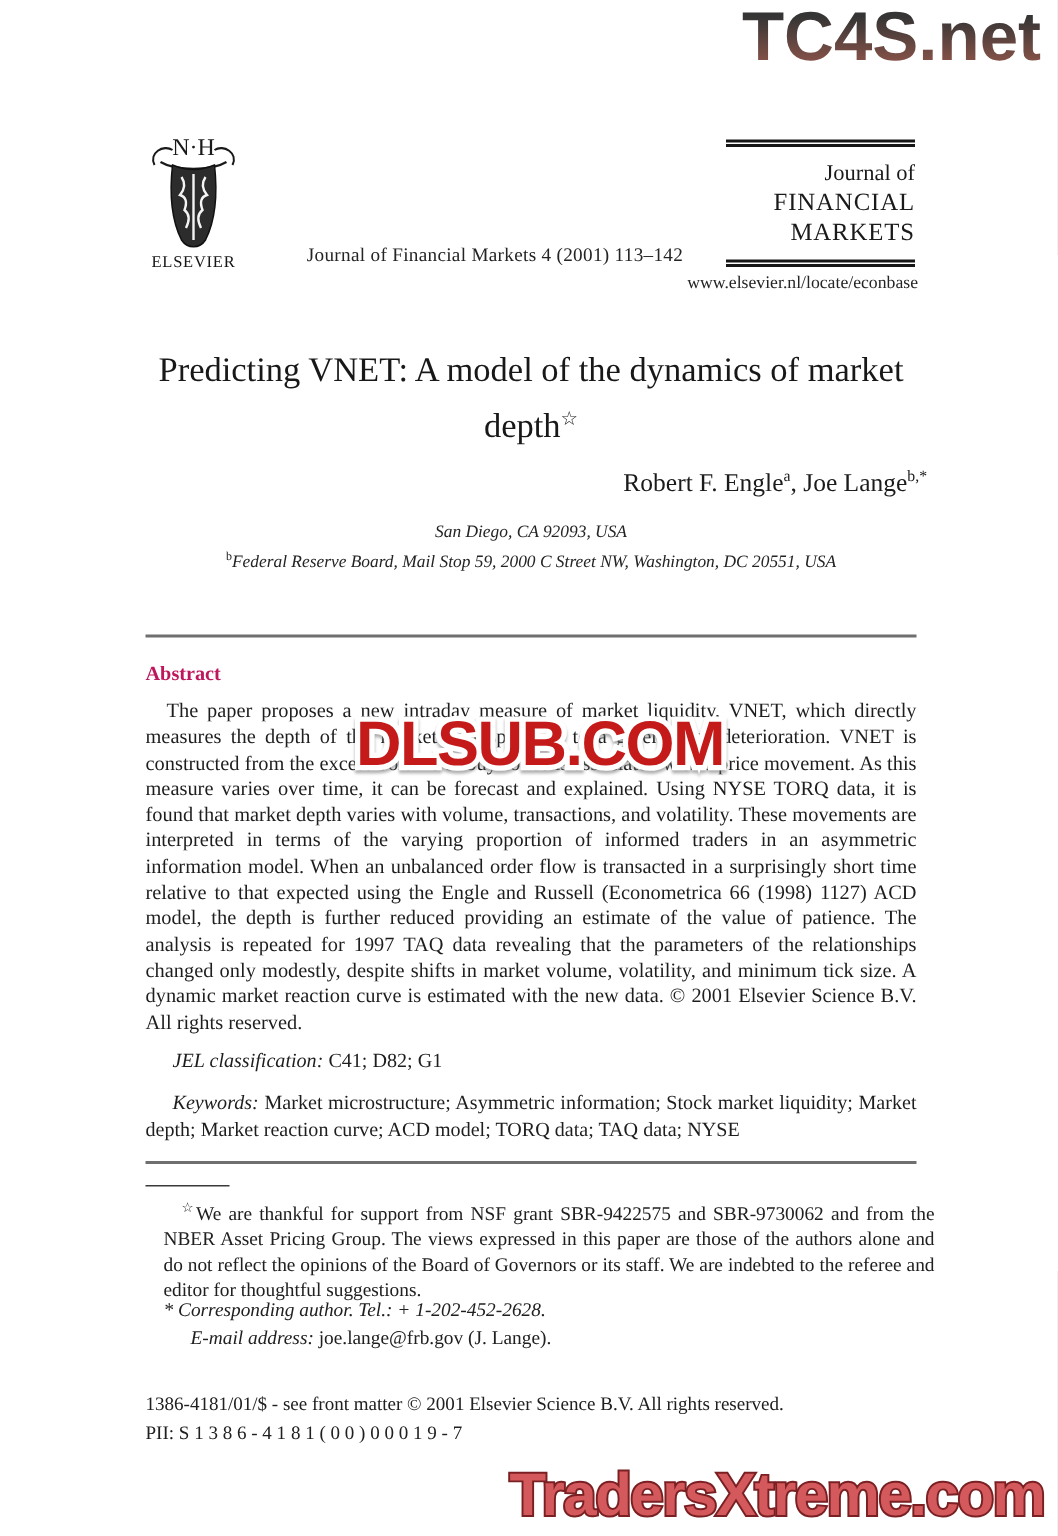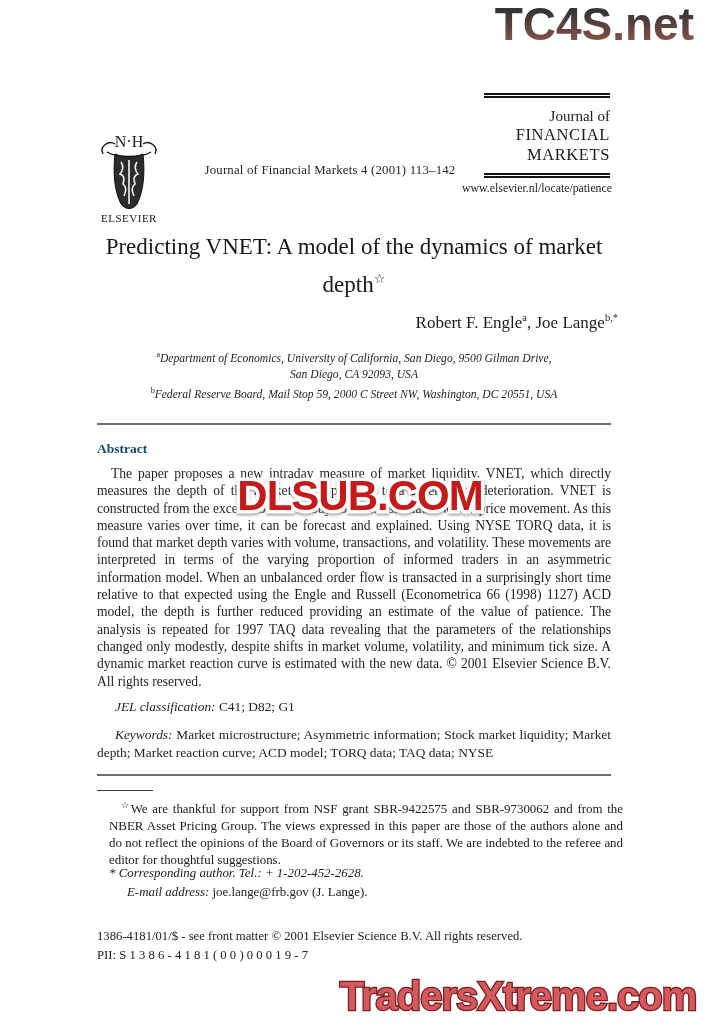--- a/index.html
+++ b/index.html
@@ -10,21 +10,21 @@
     background:#ffffff;
     font-family:"Liberation Serif","DejaVu Serif",serif;
     color:#1e1e1e;
     overflow:hidden;
   }
   
   .wm-top{position:absolute;top:-6px;right:6px;}
   .wm-middle{position:absolute;top:470px;left:200px;}
   .wm-bottom{position:absolute;top:970px;left:332px;}
   
-  .elsevier-logo{position:absolute;top:88px;left:97px;width:64px;height:94px;margin-top:44px;}
+  .elsevier-logo{position:absolute;top:88px;left:97px;width:64px;height:94px;}
   .citation{
     position:absolute;top:163px;left:140px;width:380px;
     text-align:center;font-size:12.8px;letter-spacing:.2px;color:#242424;
   }
   .journal-box{
     position:absolute;top:93px;left:484px;width:126px;
     border-top:5px double #161616;border-bottom:5px double #161616;
     text-align:right;padding:10px 0 8px 0;
   }
   .journal-box .jb1{font-size:15px;color:#1a1a1a;}
@@ -50,21 +50,21 @@
   }
   .affils sup{font-style:normal;font-size:8px;}
   
   .rule{position:absolute;left:97px;width:514px;height:1.5px;background:#6f6f6f;}
   .rule-1{top:423px;}
   .rule-2{top:774px;}
   .rule-short{position:absolute;top:790px;left:97px;width:56px;height:1.3px;background:#3a3a3a;}
   
   .abstract-head{
     position:absolute;top:441px;left:97px;width:514px;
-    font-weight:bold;font-size:13.5px;color:#0c4a6e;
+    font-weight:bold;font-size:13.5px;color:#be185d;
   }
   .abstract-body{
     position:absolute;top:465px;left:97px;width:514px;
     font-size:13.6px;line-height:17.3px;text-align:justify;color:#1e1e1e;
     text-indent:14px;
   }
   .jel{
     position:absolute;top:699px;left:97px;width:514px;
     font-size:13.4px;color:#1e1e1e;
   }
@@ -126,28 +126,27 @@
   </div>
 
   <div class="citation">Journal of Financial Markets 4 (2001) 113–142</div>
 
   <div class="journal-box">
     <div class="jb1">Journal of</div>
     <div class="jb2">FINANCIAL</div>
     <div class="jb3">MARKETS</div>
   </div>
 
-  <div class="website">www.elsevier.nl/locate/patience</div>
+  <div class="website">www.elsevier.nl/locate/econbase</div>
 
   <div class="title"><span>Predicting VNET: A model of the dynamics of market depth</span><sup>☆</sup></div>
 
   <div class="authors"><span>Robert F. Engle</span><sup>a</sup><span>, </span><span>Joe Lange</span><sup>b,*</sup></div>
 
   <div class="affils">
-    <div><sup>a</sup><span>Department of Economics, University of California, San Diego, 9500 Gilman Drive,</span></div>
     <div>San Diego, CA 92093, USA</div>
     <div><sup>b</sup><span>Federal Reserve Board, Mail Stop 59, 2000 C Street NW, Washington, DC 20551, USA</span></div>
   </div>
 
   <div class="rule rule-1"></div>
 
   <div class="abstract-head">Abstract</div>
   <div class="abstract-body">The paper proposes a new intraday measure of market liquidity, VNET, which directly measures the depth of the market corresponding to a given price deterioration. VNET is constructed from the excess volume of buys or sells associated with a price movement. As this measure varies over time, it can be forecast and explained. Using NYSE TORQ data, it is found that market depth varies with volume, transactions, and volatility. These movements are interpreted in terms of the varying proportion of informed traders in an asymmetric information model. When an unbalanced order flow is transacted in a surprisingly short time relative to that expected using the Engle and Russell (Econometrica 66 (1998) 1127) ACD model, the depth is further reduced providing an estimate of the value of patience. The analysis is repeated for 1997 TAQ data revealing that the parameters of the relationships changed only modestly, despite shifts in market volume, volatility, and minimum tick size. A dynamic market reaction curve is estimated with the new data. © 2001 Elsevier Science B.V. All rights reserved.</div>
 
   <div class="wm-middle">

